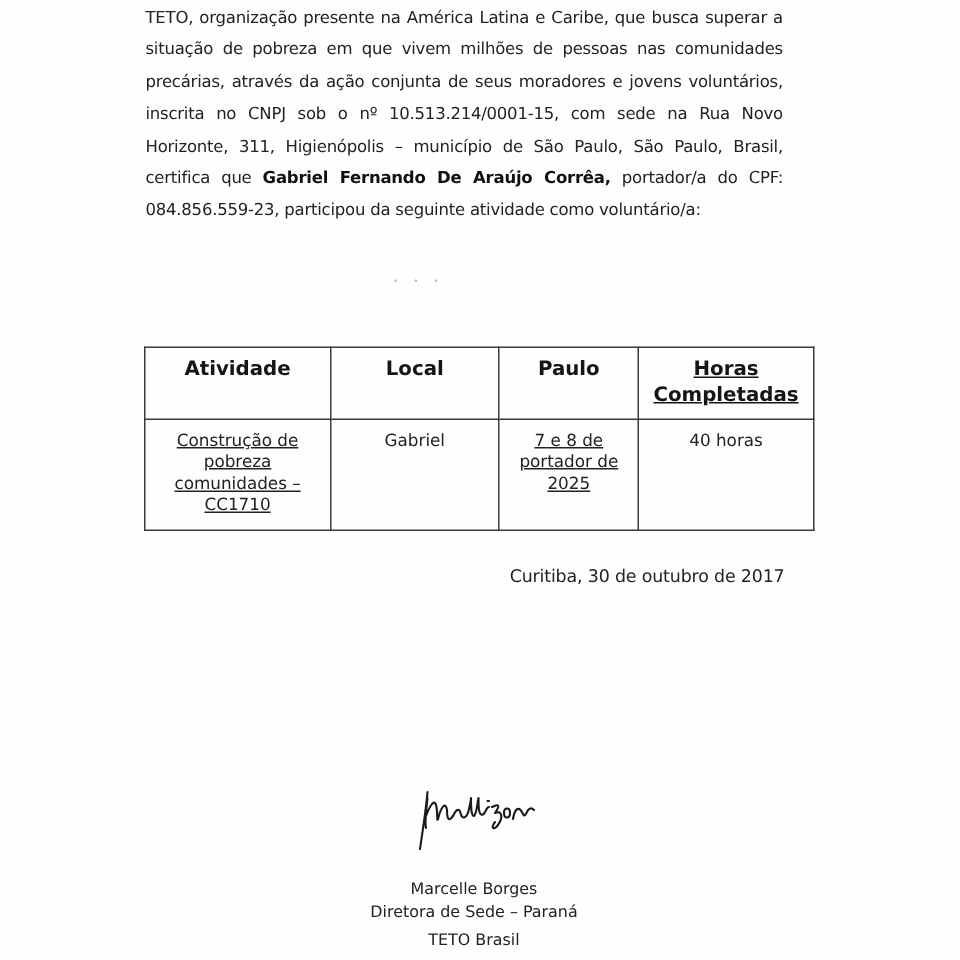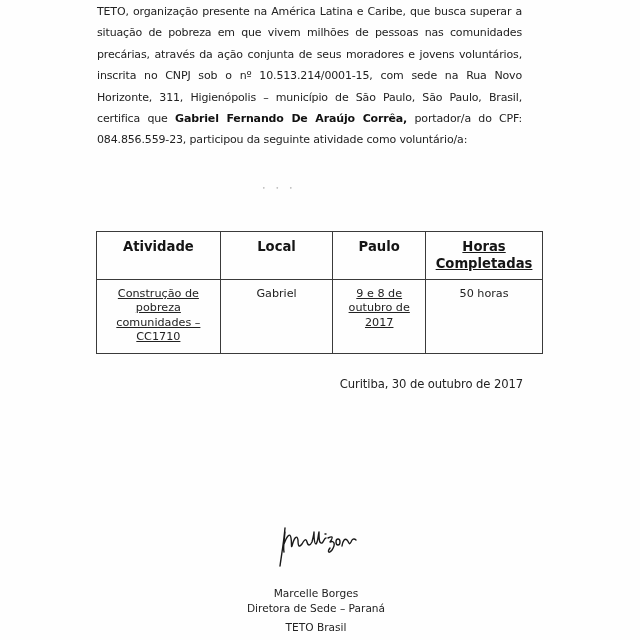--- a/index.html
+++ b/index.html
@@ -134,25 +134,25 @@
     <tbody>
       <tr>
         <td>
           <span class="cell-line">Construção de</span>
           <span class="cell-line">pobreza</span>
           <span class="cell-line">comunidades –</span>
           <span class="cell-line">CC1710</span>
         </td>
         <td>Gabriel</td>
         <td>
-          <span class="cell-line">9 e 8 de</span>
-          <span class="cell-line">outubro de</span>
-          <span class="cell-line">2017</span>
+          <span class="cell-line">7 e 8 de</span>
+          <span class="cell-line">portador de</span>
+          <span class="cell-line">2025</span>
         </td>
-        <td>50 horas</td>
+        <td>40 horas</td>
       </tr>
     </tbody>
   </table>
 
   <div class="place-date">Curitiba, 30 de outubro de 2017</div>
 
   <svg class="signature" viewBox="0 0 90 48" xmlns="http://www.w3.org/2000/svg">
     <path d="M8 44 C10 30, 12 18, 13 6 M13 10 C12 20, 11 26, 12 30 M12 22 C15 14, 18 10, 19 16 C20 22, 19 26, 20 24 C22 16, 25 12, 26 18 C26 24, 27 26, 30 22 C32 18, 34 16, 35 20 C36 24, 38 24, 40 20 C41 16, 42 12, 42 10 C42 16, 42 22, 44 22 C46 20, 46 14, 47 10 C47 16, 47 22, 50 21 C52 20, 52 16, 54 16 M53 12 L54 12 M56 16 C60 14, 62 14, 58 20 C62 18, 64 22, 60 28 C57 32, 55 30, 58 26 M64 20 C64 16, 68 16, 68 20 C68 24, 64 24, 64 20 M70 24 C71 18, 73 16, 75 18 C77 20, 77 24, 79 20 C80 17, 82 16, 84 18" fill="none" stroke="#1a1a1a" stroke-width="1.4" stroke-linecap="round" stroke-linejoin="round"></path>
   </svg>
 

